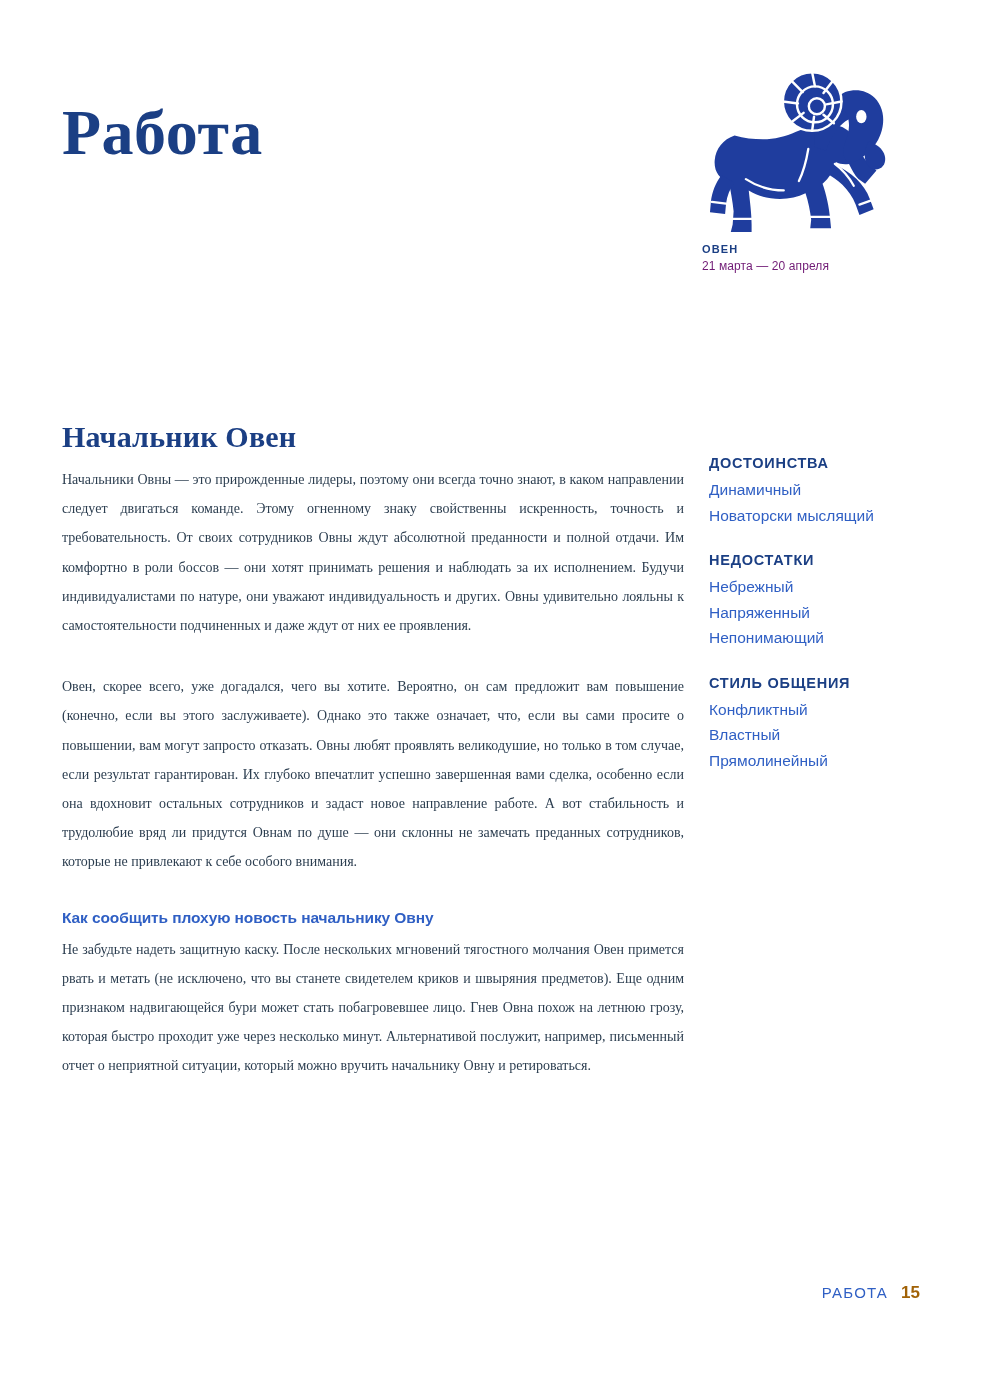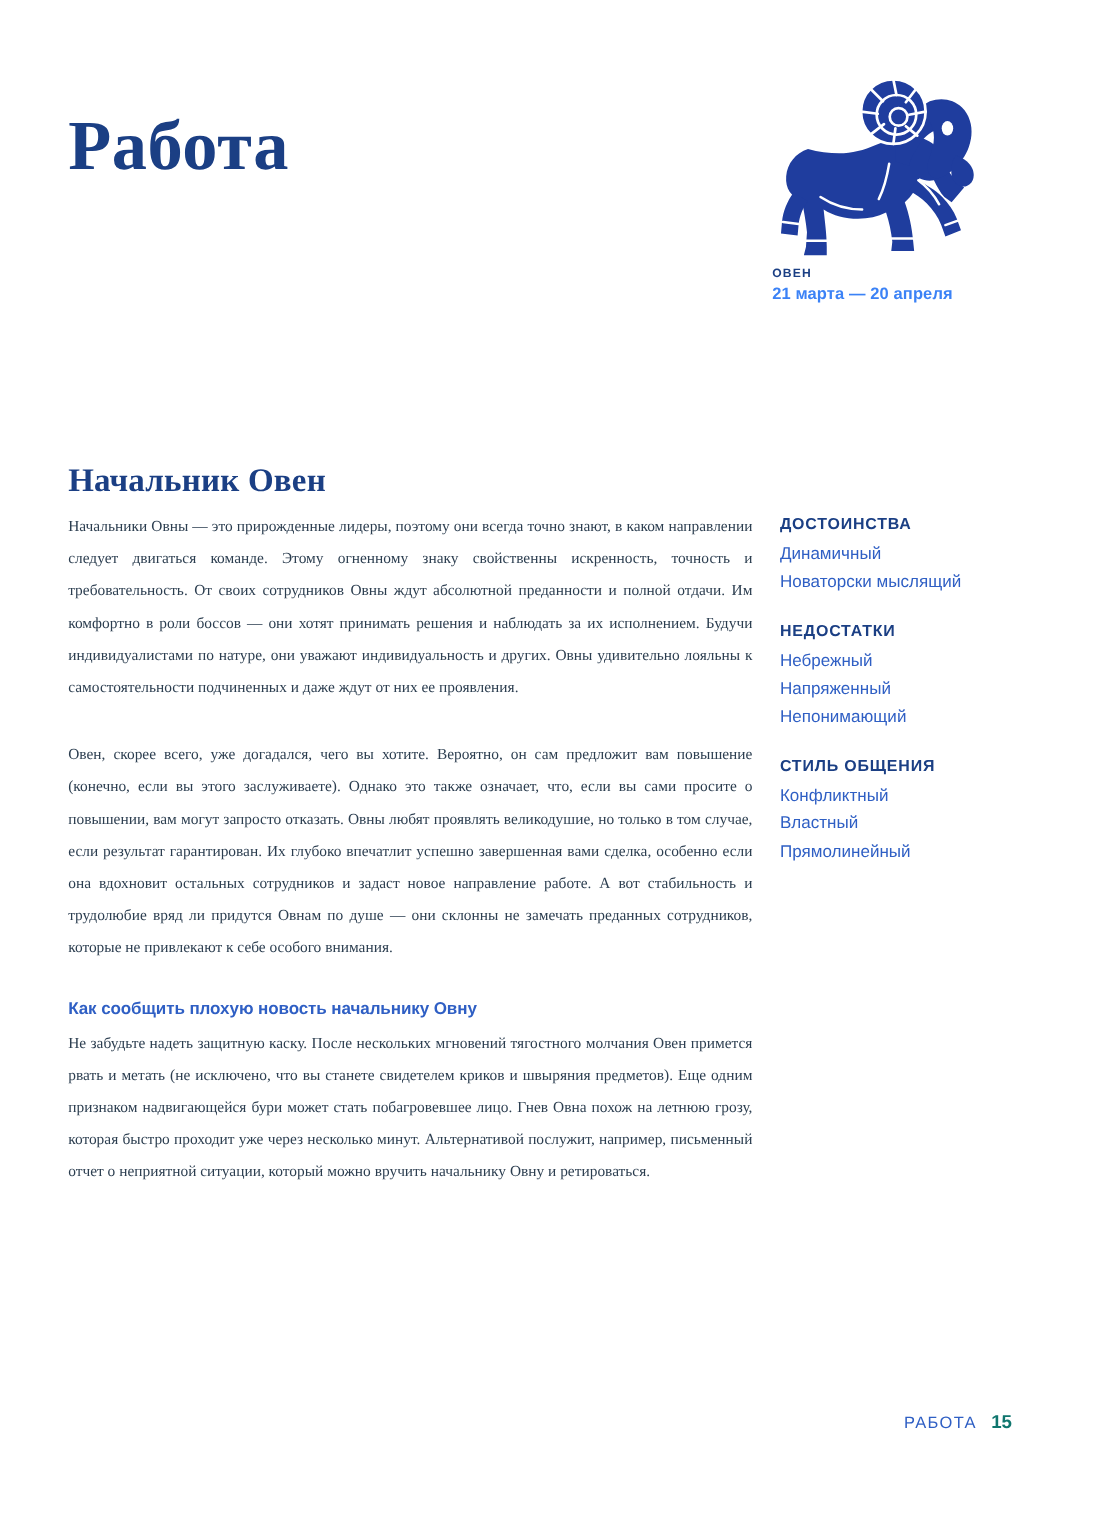--- a/index.html
+++ b/index.html
@@ -49,24 +49,24 @@
     font-family: "Liberation Sans", sans-serif;
     font-weight: bold;
     font-size: 11px;
     letter-spacing: 1.1px;
     color: #1b3f84;
   }
   .zodiac-dates {
     margin-top: 4px;
     margin-left: 10px;
     font-family: "Liberation Sans", sans-serif;
-    font-weight: bold;
-    font-size: 15px;
+    font-weight: normal;
+    font-size: 12px;
     letter-spacing: 0.1px;
-    color: #3b82f6;
+    color: #701a75;
   }
 
   
   .main-col {
     position: absolute;
     left: 62px;
     top: 420px;
     width: 622px;
   }
   .section-title {
@@ -98,21 +98,20 @@
   .block-gap-lg {
     height: 32px;
   }
 
   
   .sidebar {
     position: absolute;
     left: 709px;
     top: 455px;
     width: 250px;
-    margin-top: 14px;
   }
   .side-group {
     margin-bottom: 24px;
   }
   .side-head {
     font-family: "Liberation Sans", sans-serif;
     font-weight: bold;
     font-size: 14.5px;
     letter-spacing: 0.75px;
     color: #1b3f84;
@@ -137,21 +136,21 @@
     font-family: "Liberation Sans", sans-serif;
   }
   .footer-label {
     font-size: 15px;
     letter-spacing: 1.2px;
     color: #2f5fc4;
   }
   .footer-page {
     font-size: 17px;
     font-weight: bold;
-    color: #0f766e;
+    color: #a16207;
   }
 </style>
 </head>
 <body>
 
 <div class="page">
 
   <h1 class="page-title">Работа</h1>
 
   <div class="zodiac">

